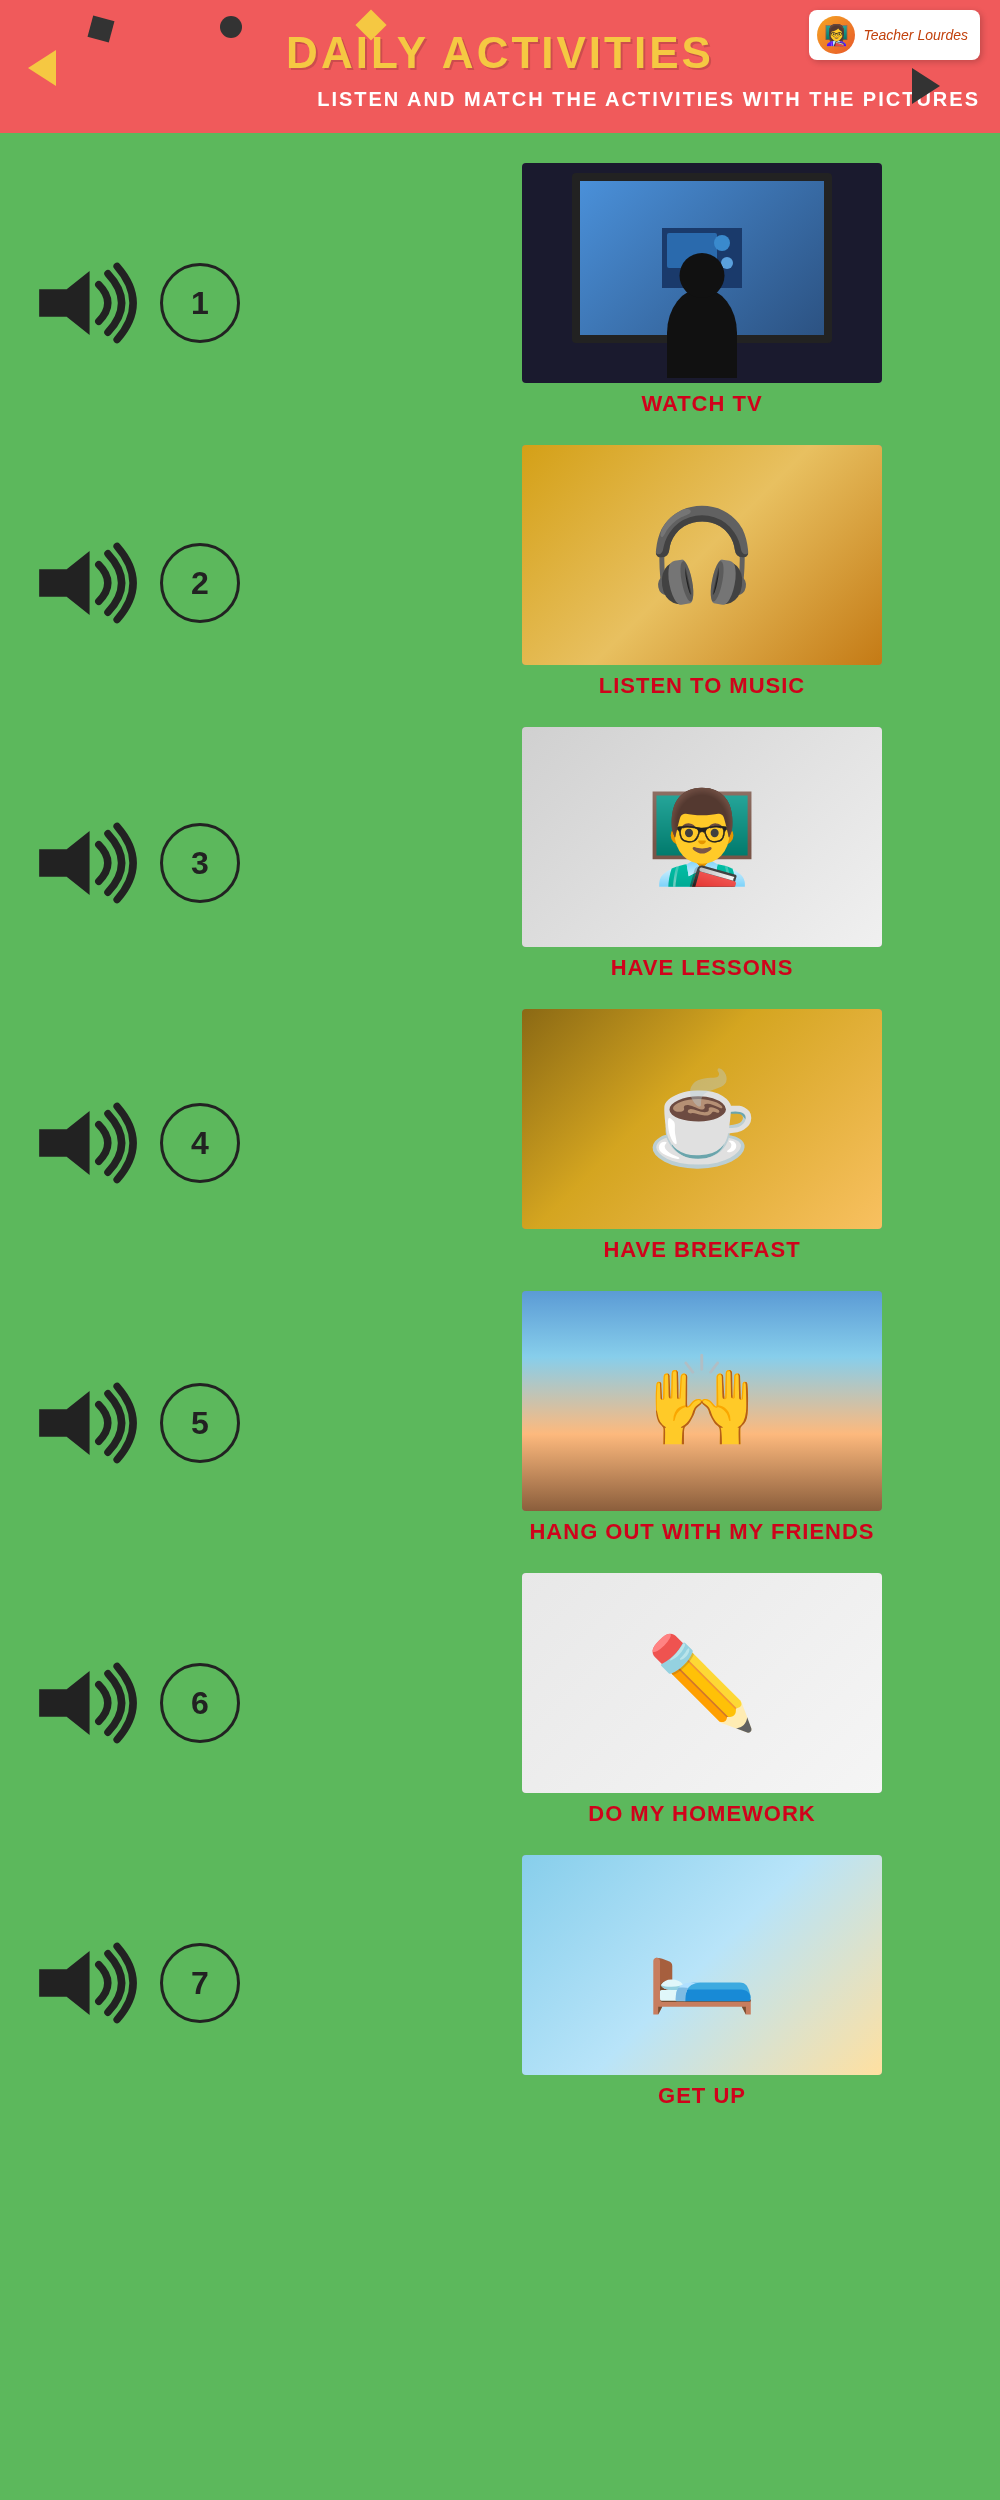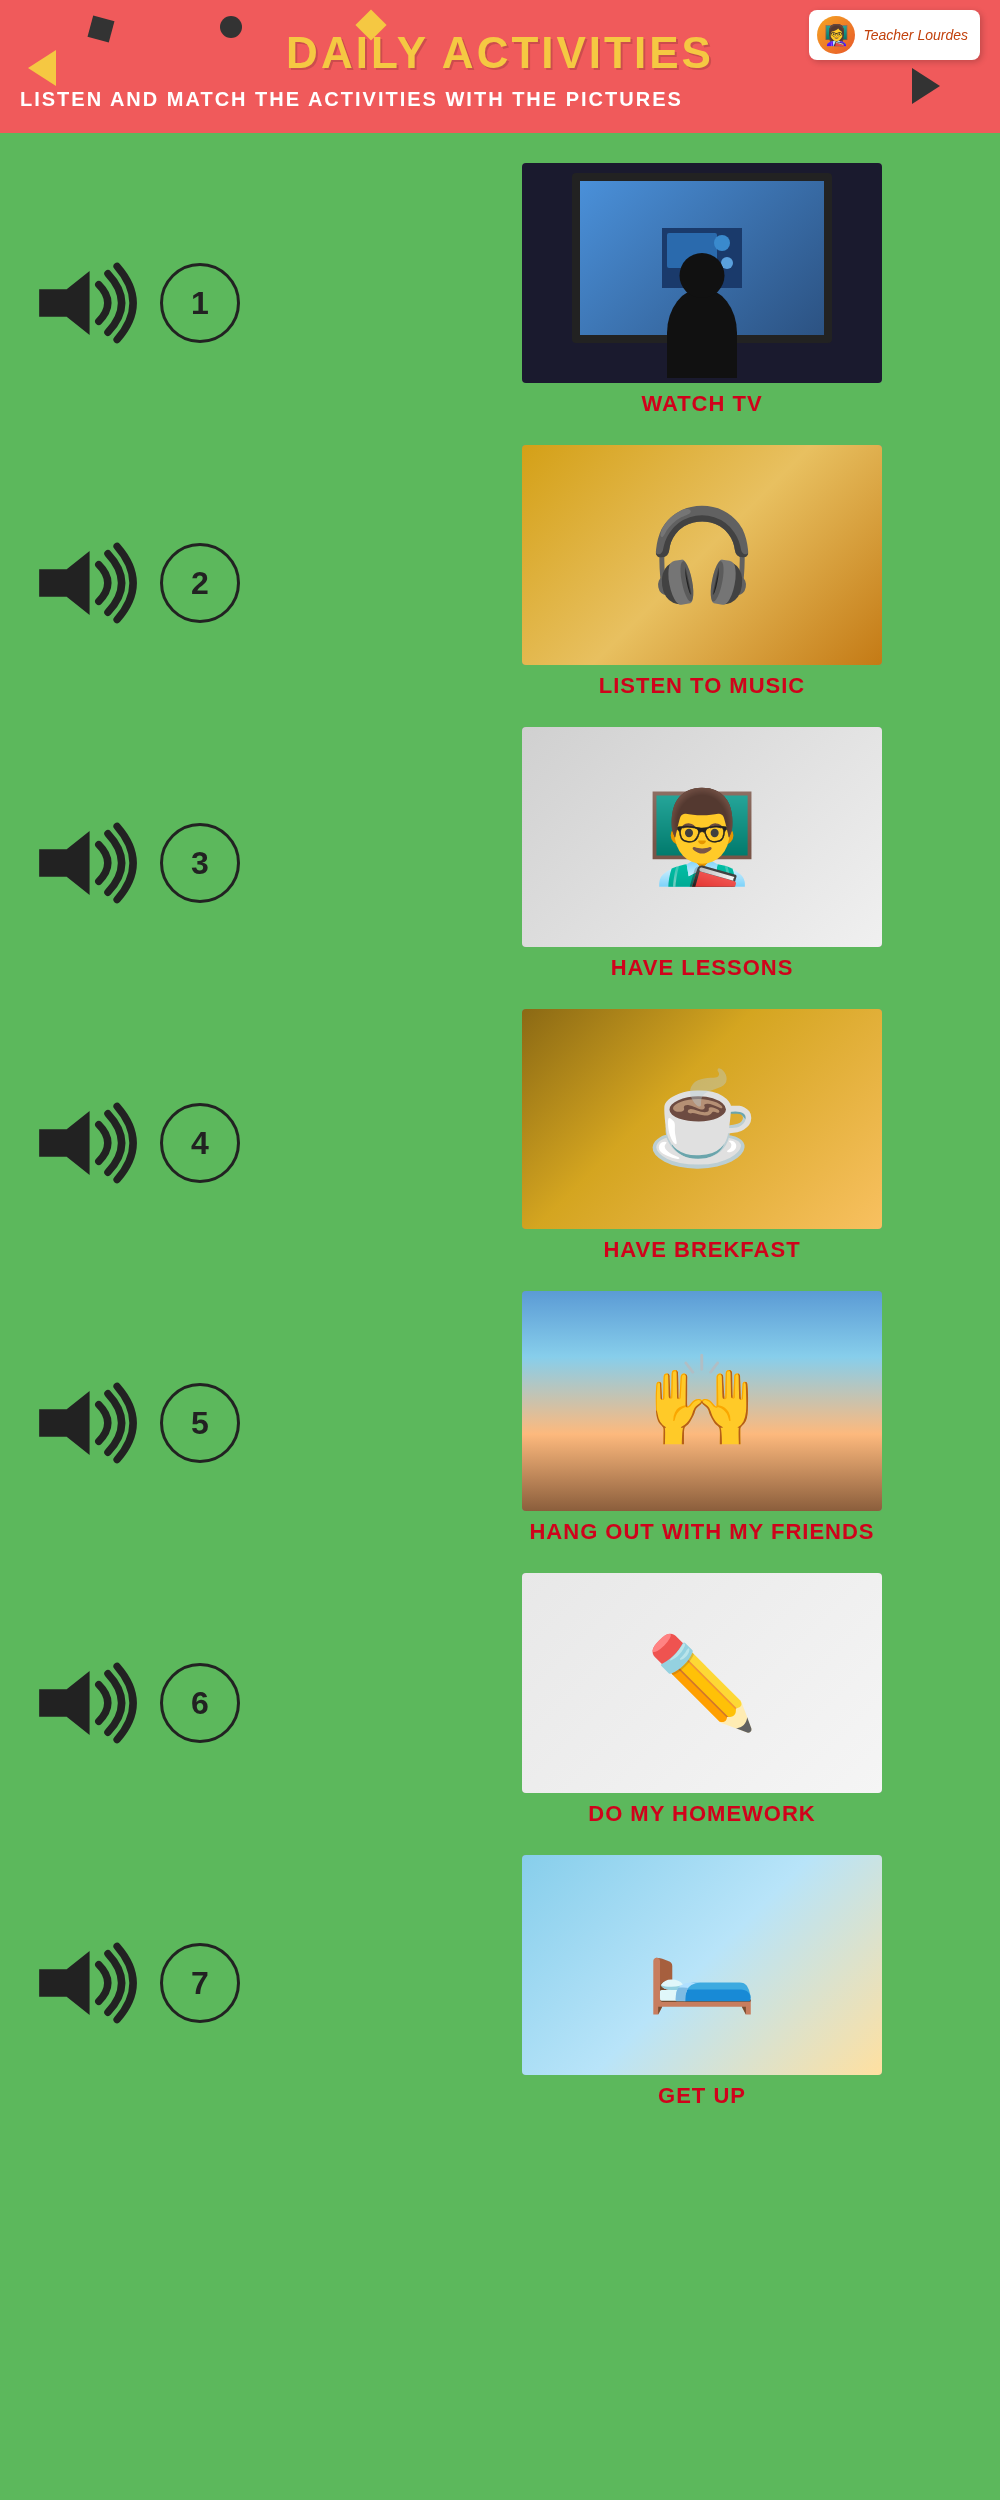--- a/index.html
+++ b/index.html
@@ -97,21 +97,21 @@
       font-weight: 900;
       color: #f5c842;
       letter-spacing: 3px;
       text-transform: uppercase;
       font-family: 'Arial Black', Arial, sans-serif;
       margin-top: 10px;
       text-shadow: 2px 2px 0 rgba(0,0,0,0.15);
     }
 
     .subtitle {
-      text-align: left;
+      text-align: right;
       font-size: 20px;
       font-weight: 800;
       color: white;
       letter-spacing: 2px;
       text-transform: uppercase;
       margin-top: 10px;
     }
 
     
     .main-content {

